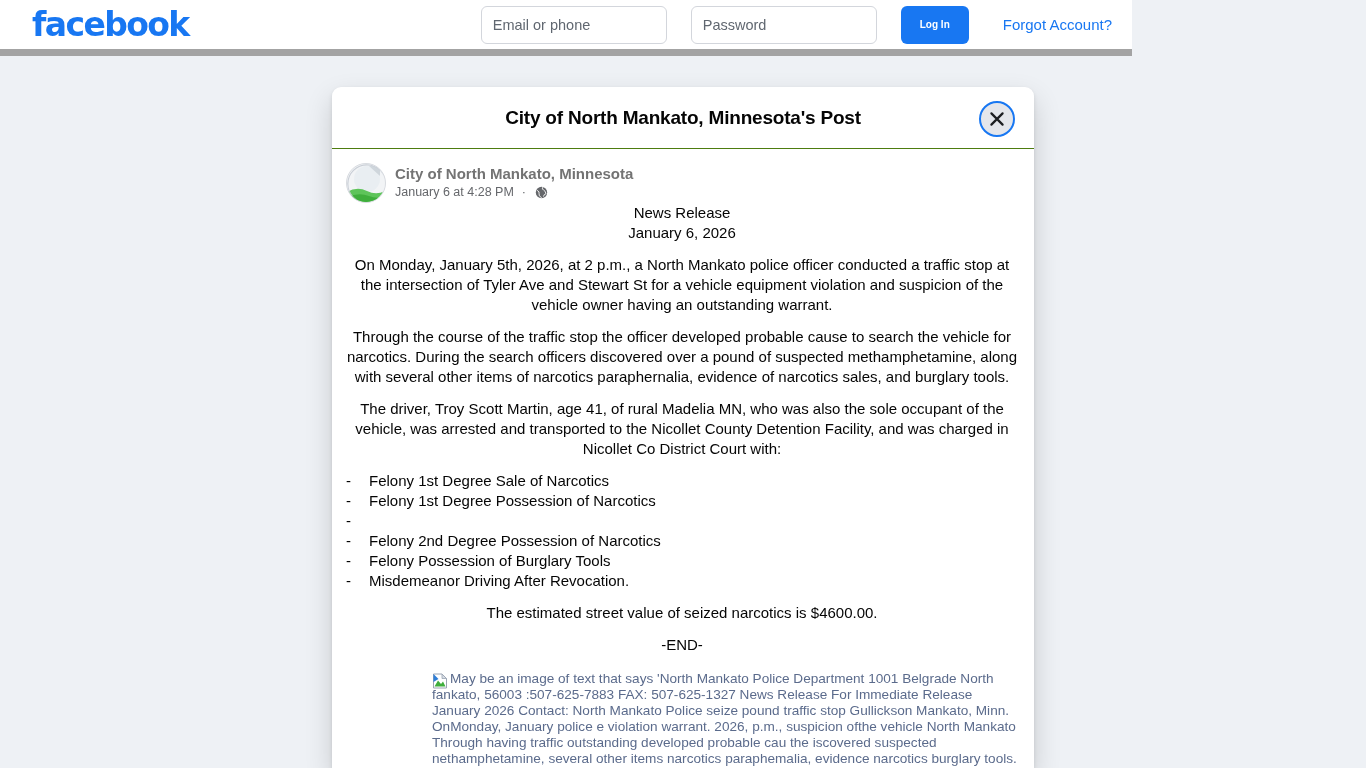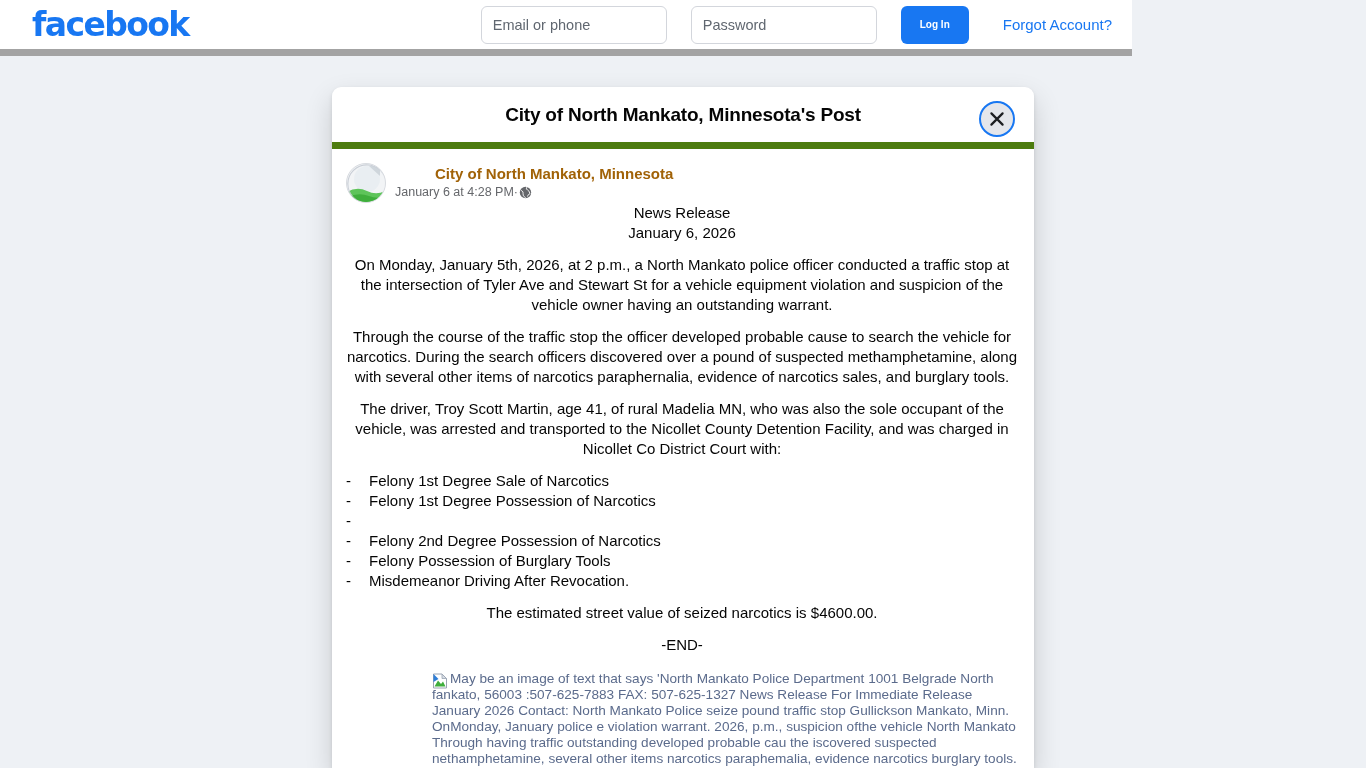--- a/index.html
+++ b/index.html
@@ -73,21 +73,21 @@
     width: 702px; height: 681px;
     background: #ffffff;
     border-radius: 9px 9px 0 0;
     box-shadow: 0 12px 28px rgba(0,0,0,0.16), 0 2px 4px rgba(0,0,0,0.10);
     overflow: hidden;
     display: flex; flex-direction: column;
   }
   .modal-header {
     position: relative;
     height: 62px; min-height: 62px;
-    border-bottom: 7px solid #4d7c0f;
+    border-bottom: 1px solid #4d7c0f;
     display: flex; align-items: center; justify-content: center;
   }
   .modal-title {
     font-size: 19px;
     font-weight: bold;
     color: #050505;
     letter-spacing: -0.2px;
   }
   .close-btn {
     position: absolute;
@@ -119,24 +119,24 @@
     overflow: hidden;
     flex: none;
     margin-right: 9px;
     background: #dfe3e8;
     border: 1px solid #d8dbe0;
   }
   .avatar svg { display: block; }
   .author-block { padding-top: 1px; }
   .author-name {
     font-size: 15px; font-weight: bold;
-    color: #a16207; line-height: 19px; margin-left: 40px;
+    color: #737373; line-height: 19px;
   }
   .meta-line {
-    display: flex; align-items: center; gap: 0;
+    display: flex; align-items: center; gap: 8px;
     font-size: 12.5px; color: #65676b; line-height: 17px;
     margin-top: 1px;
   }
   .globe-icon { display: inline-flex; margin-left: 1px; }
 
   .post-text {
     padding: 0 16px 0 14px;
     font-size: 15px;
     line-height: 20px;
     color: #050505;

